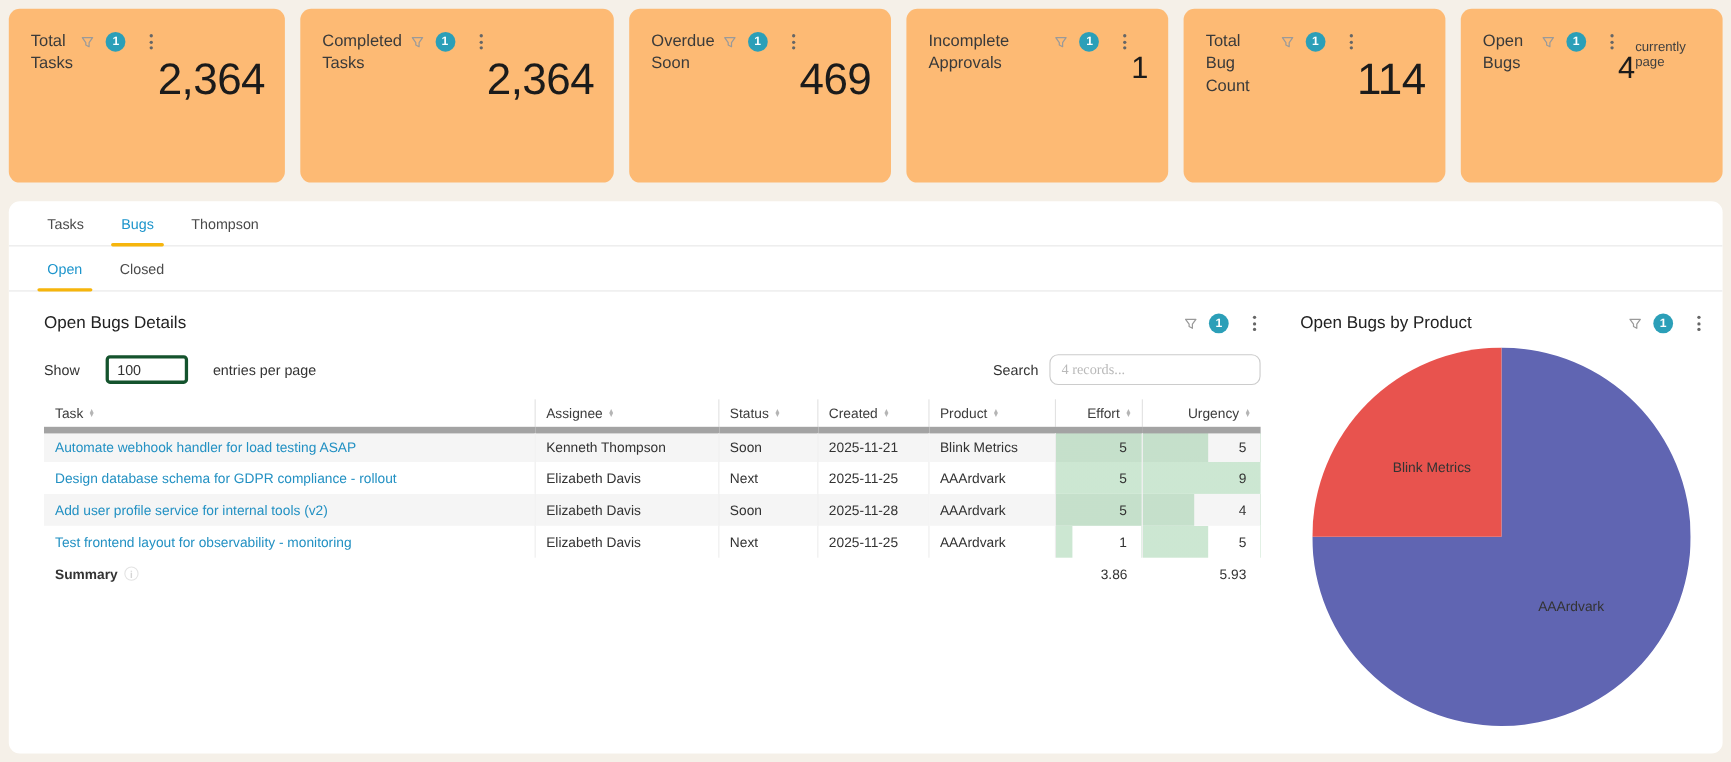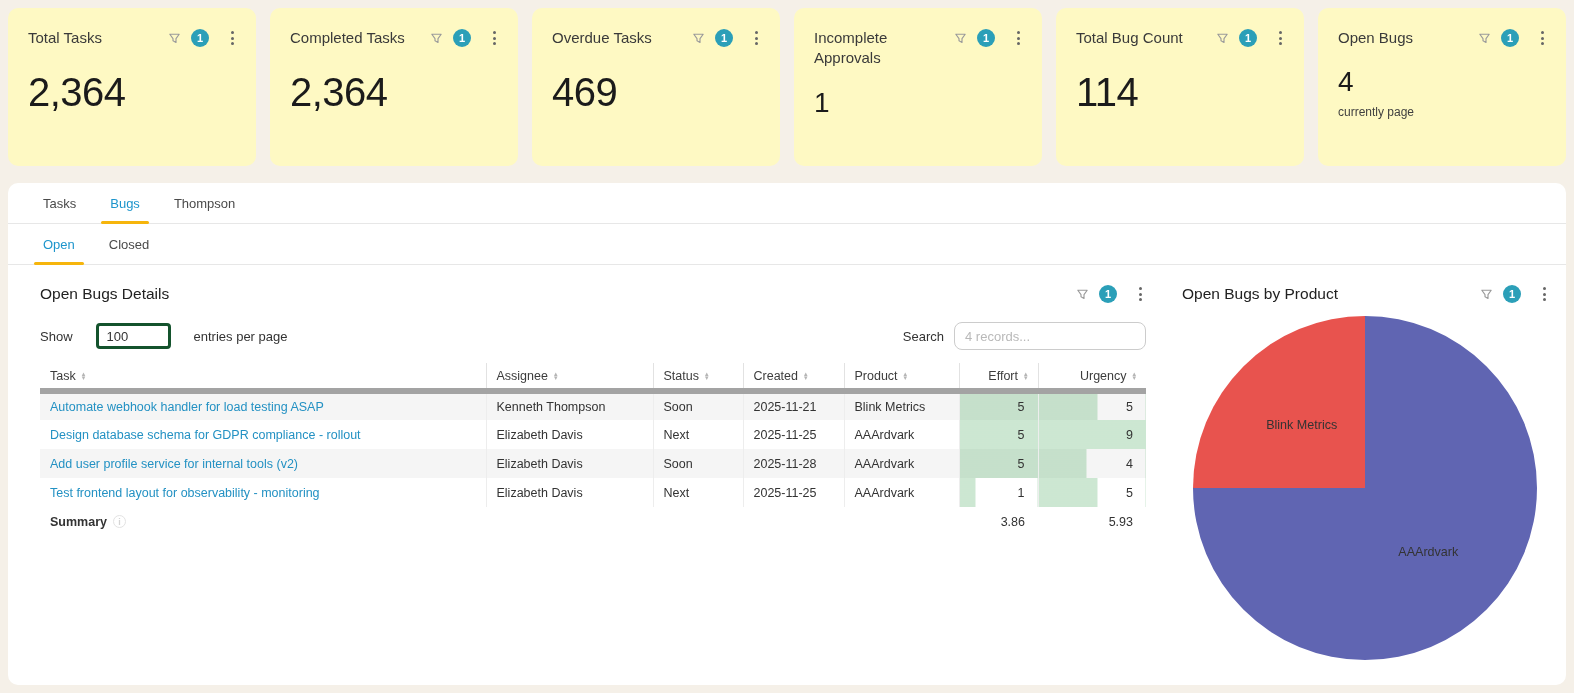--- a/index.html
+++ b/index.html
@@ -7,22 +7,22 @@
   body {
     background: var(--bg, #f5f0e8);
     font-family: "Liberation Sans", "DejaVu Sans", sans-serif;
     color:#333;
   }
   .dashboard { width:1574px; height:693px; padding:8px; display:flex; flex-direction:column; }
 
   
   .kpi-row { display:flex; gap:14px; height:158px; flex:0 0 auto; }
   .kpi-card {
-    background:#fef9c3; border-radius:10px; flex:1 1 0;
-    padding:20px 18px 16px 20px; display:flex; flex-direction:column;
+    background:#fdba74; border-radius:10px; flex:1 1 0;
+    padding:20px 18px 16px 20px; display:flex; 
   }
   .kpi-head { display:flex; align-items:flex-start; }
   .kpi-title { font-size:15px; color:#3a3a3a; line-height:1.35; flex:1 1 auto; padding-right:6px; }
   .card-actions { display:flex; align-items:center; gap:9px; flex:0 0 auto; padding-top:1px; }
   .kebab { display:flex; flex-direction:column; gap:2.5px; padding:2px 4px; margin-left:9px; cursor:pointer; }
   .kebab i { width:3px; height:3px; border-radius:50%; background:#666; display:block; }
   .filter-badge {
     width:18px; height:18px; border-radius:50%; background:var(--badge,#2b9fb8);
     color:#fff; font-size:11px; font-weight:bold; display:flex; align-items:center; justify-content:center;
   }
@@ -52,21 +52,21 @@
   
   .controls-row { display:flex; align-items:center; margin-top:19px; font-size:13px; color:#333; }
   .show-entries { display:flex; align-items:center; gap:23px; }
   .entries-input {
     width:75px; height:26px; border:3px solid #14532d; border-radius:4px;
     font-size:13px; padding:0 8px; color:#333; font-family:inherit;
   }
   .search-wrap { margin-left:auto; display:flex; align-items:center; gap:10px; }
   .search-input {
     width:192px; height:28px; border:1px solid #ccc; border-radius:8px;
-    font-size:13px; padding:0 10px; color:#c2410c; font-family:Liberation Sans, sans-serif;
+    font-size:13px; padding:0 10px; color:#c2410c; font-family:Liberation Serif, serif;
   }
   .search-input::placeholder { color:#b9b9b9; }
 
   
   table.bugs { border-collapse:collapse; margin-top:13px; table-layout:fixed; width:1106px; font-size:12.5px; }
   thead th {
     text-align:left; font-weight:400; color:#3c3c3c; height:28px; padding:0 10px;
     border-right:1px solid #e2e2e2; border-bottom:6px solid #a3a3a3; cursor:pointer; white-space:nowrap;
   }
   thead th:last-child { border-right:none; }
@@ -129,21 +129,21 @@
               <i></i>
               <i></i>
               <i></i>
             </span>
           </div>
         </div>
         <div class="kpi-value">2,364</div>
       </div>
       <div class="kpi-card">
         <div class="kpi-head">
-          <div class="kpi-title">Overdue Tasks</div>
+          <div class="kpi-title">Overdue Soon</div>
           <div class="card-actions">
             <svg width="15" height="15" viewBox="0 0 16 16" class="funnel">
               <path d="M3 3.5 h10 L9.6 8.2 v4.0 l-3.2 -1.7 V8.2 Z" fill="none" stroke="#9a9a9a" stroke-width="1.2" stroke-linejoin="round"></path>
             </svg>
             <span class="filter-badge">1</span>
             <span class="kebab">
               <i></i>
               <i></i>
               <i></i>
             </span>

